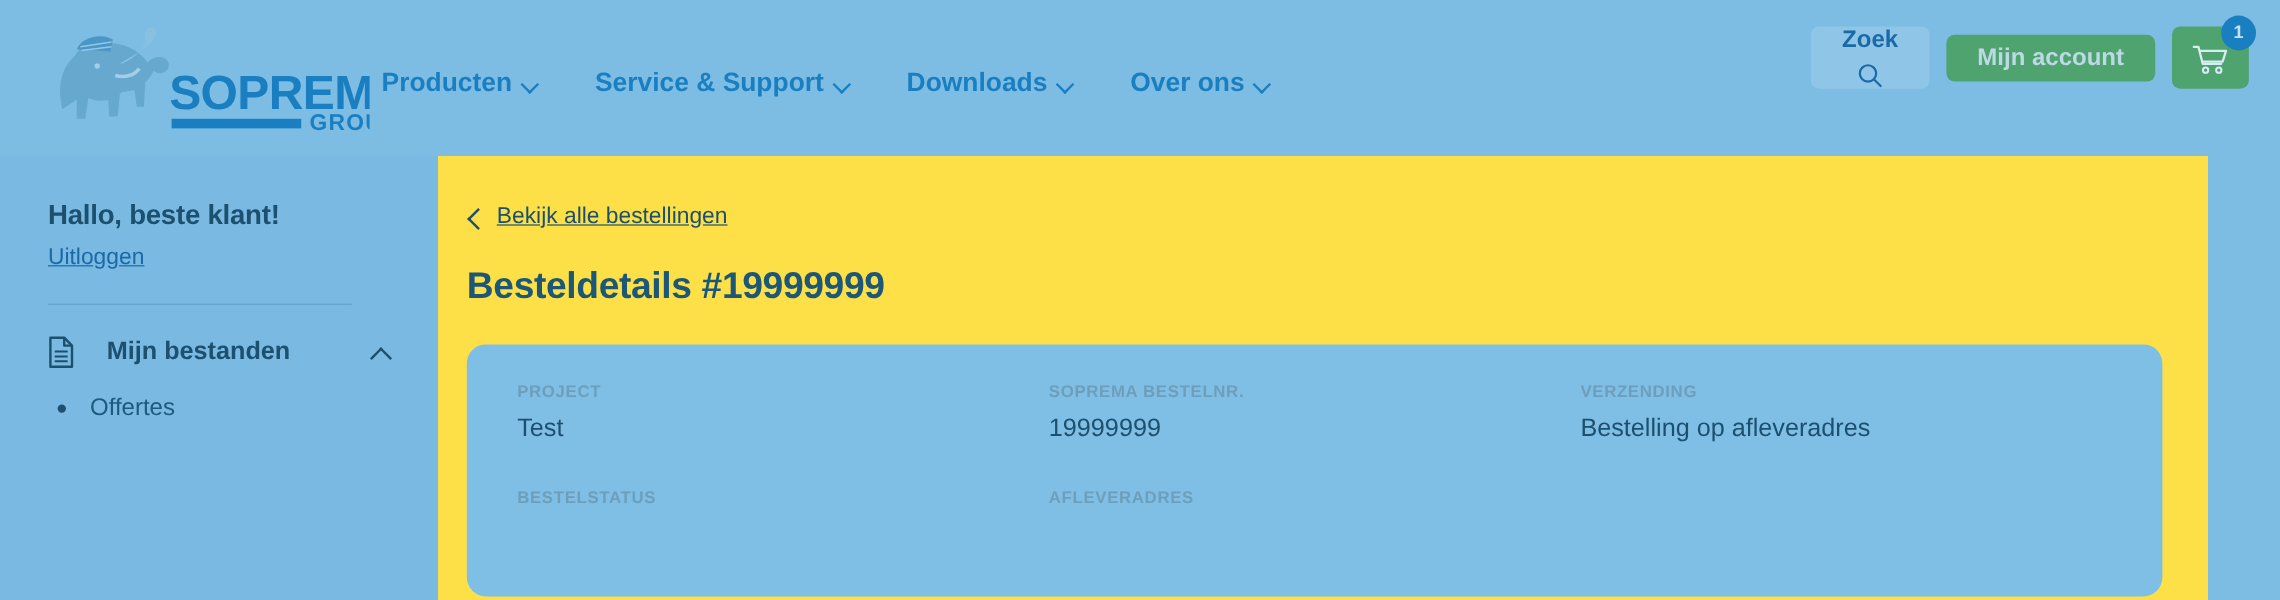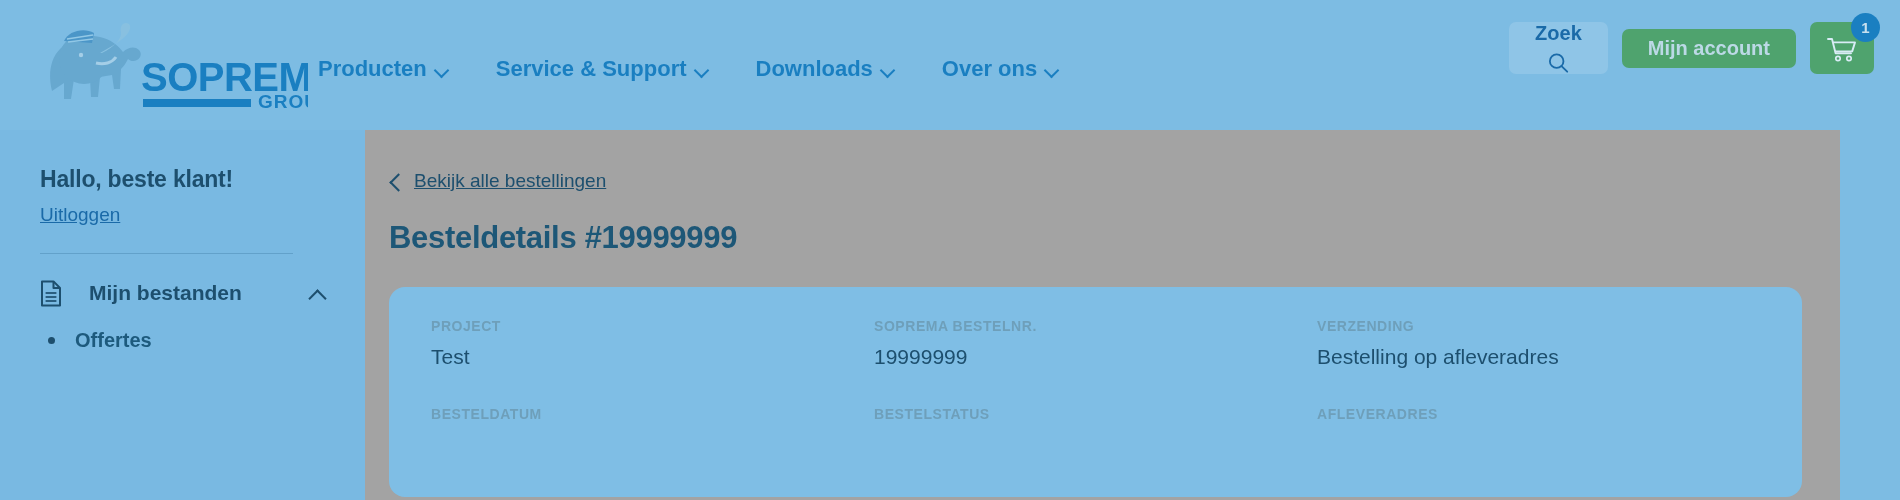--- a/index.html
+++ b/index.html
@@ -197,27 +197,26 @@
   .sb-bullet {
     width: 7px; height: 7px;
     border-radius: 50%;
     background: #1d4f6e;
     margin-right: 20px;
     flex: 0 0 7px;
   }
   .sb-sub-label {
     color: #1d5a7d;
     font-size: 20px;
-    font-weight: bold;
   }
 
   
   .main {
     flex: 1;
-    background: #a3a3a3;
+    background: #fde047;
     padding: 40px 38px 0 24px;
     position: relative;
   }
   .backlink {
     display: flex;
     align-items: center;
     gap: 13px;
     cursor: pointer;
   }
   .chev-l {
@@ -399,24 +398,20 @@
           <div>
             <div class="field-label">SOPREMA BESTELNR.</div>
             <div class="field-value">19999999</div>
           </div>
 
           <div>
             <div class="field-label">VERZENDING</div>
             <div class="field-value">Bestelling op afleveradres</div>
           </div>
 
-          <div>
-            <div class="field-label">BESTELDATUM</div>
-            <div class="field-value"></div>
-          </div>
 
           <div>
             <div class="field-label">BESTELSTATUS</div>
             <div class="field-value"></div>
           </div>
 
           <div>
             <div class="field-label">AFLEVERADRES</div>
             <div class="field-value"></div>
           </div>

